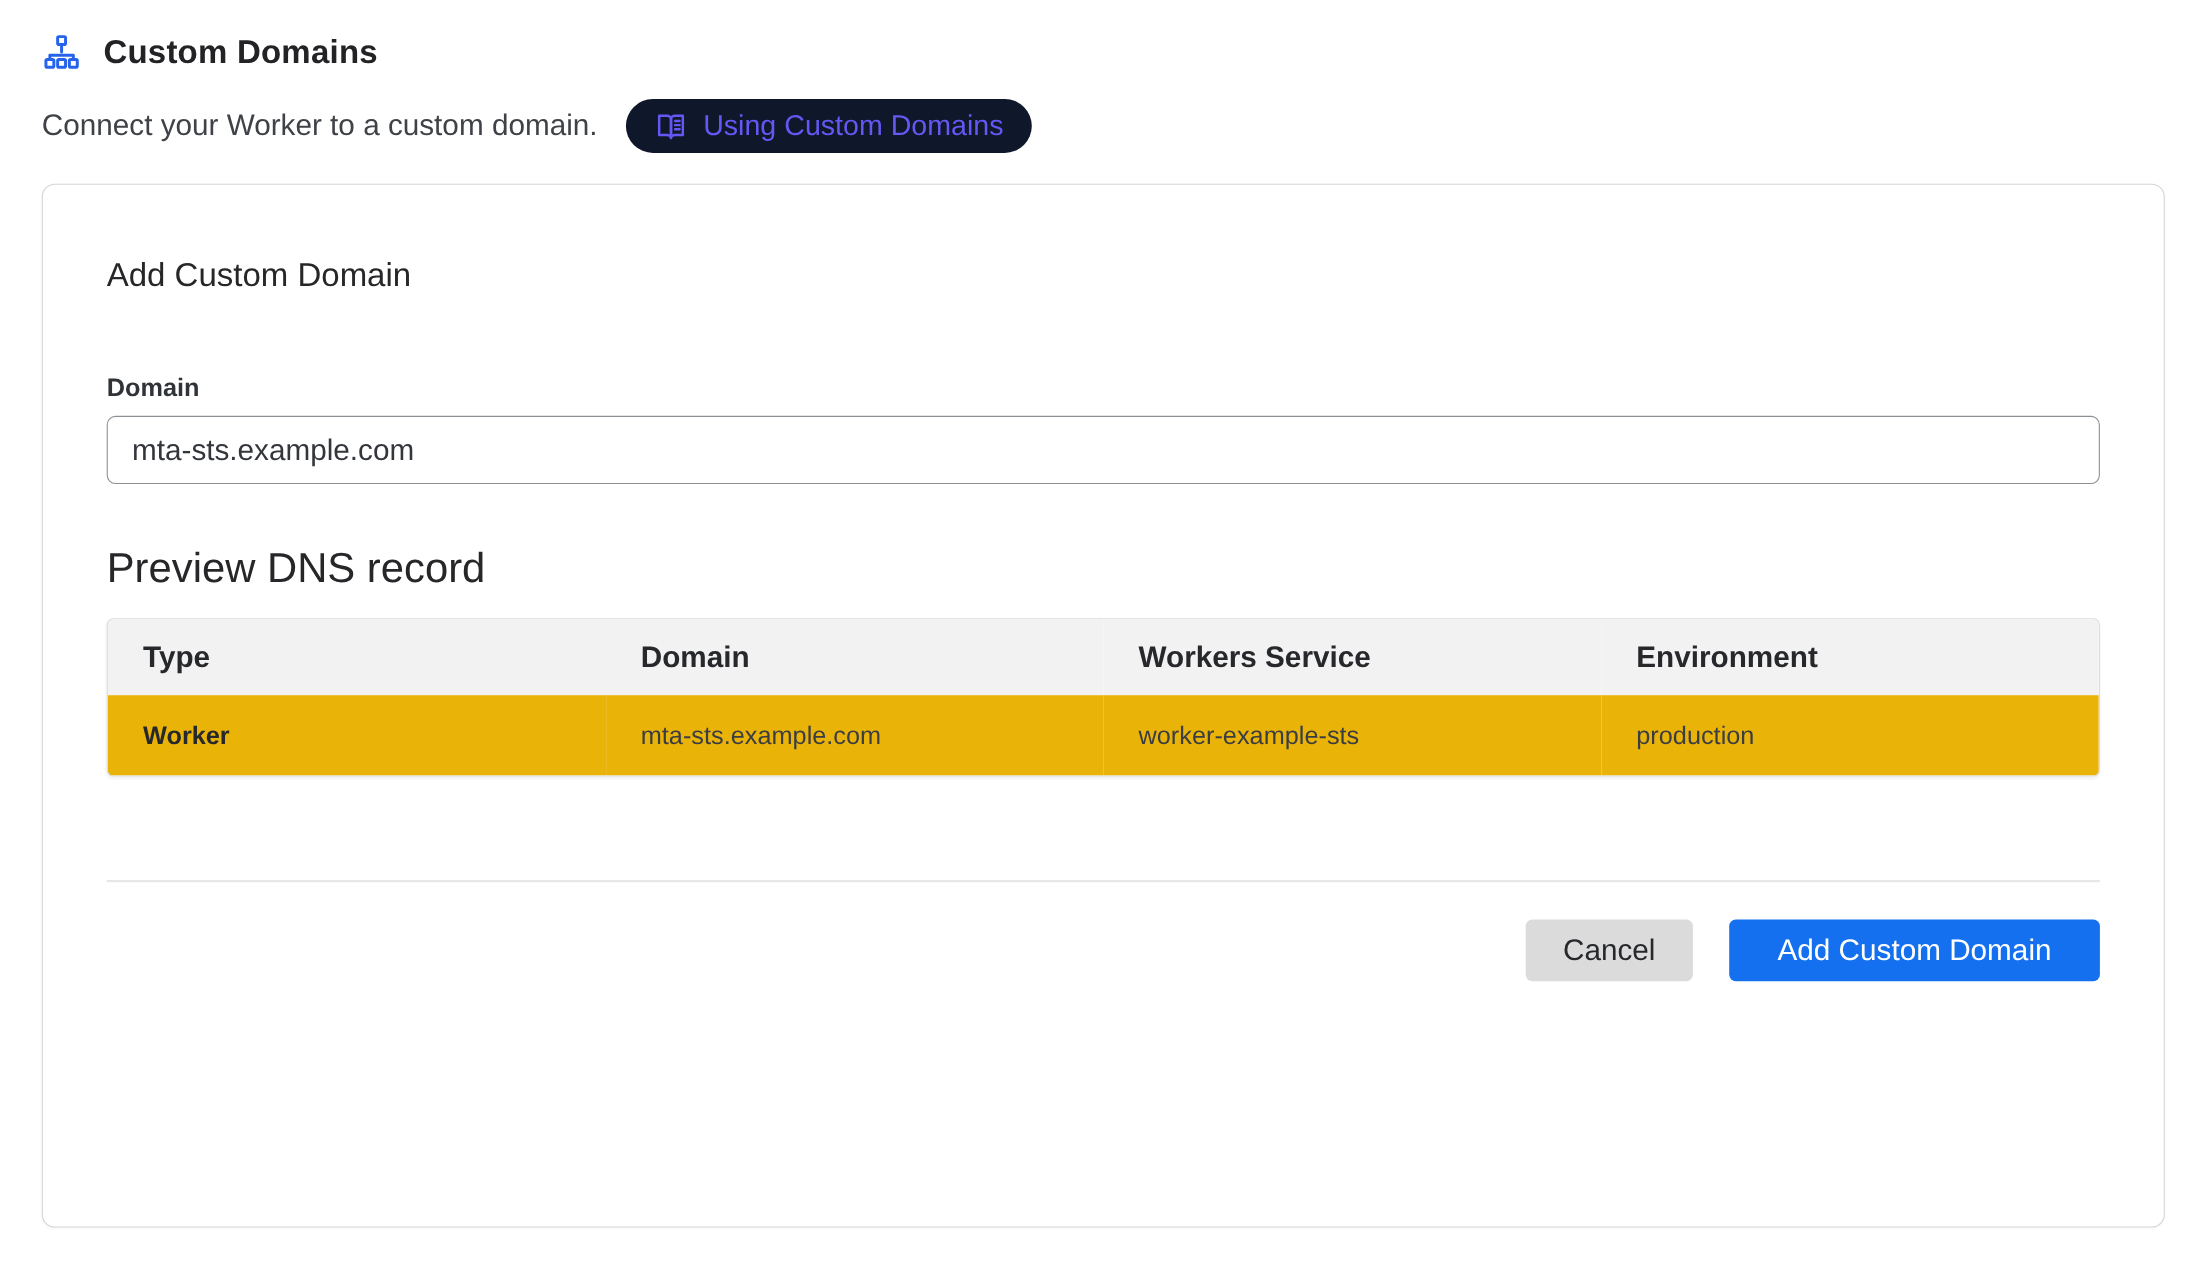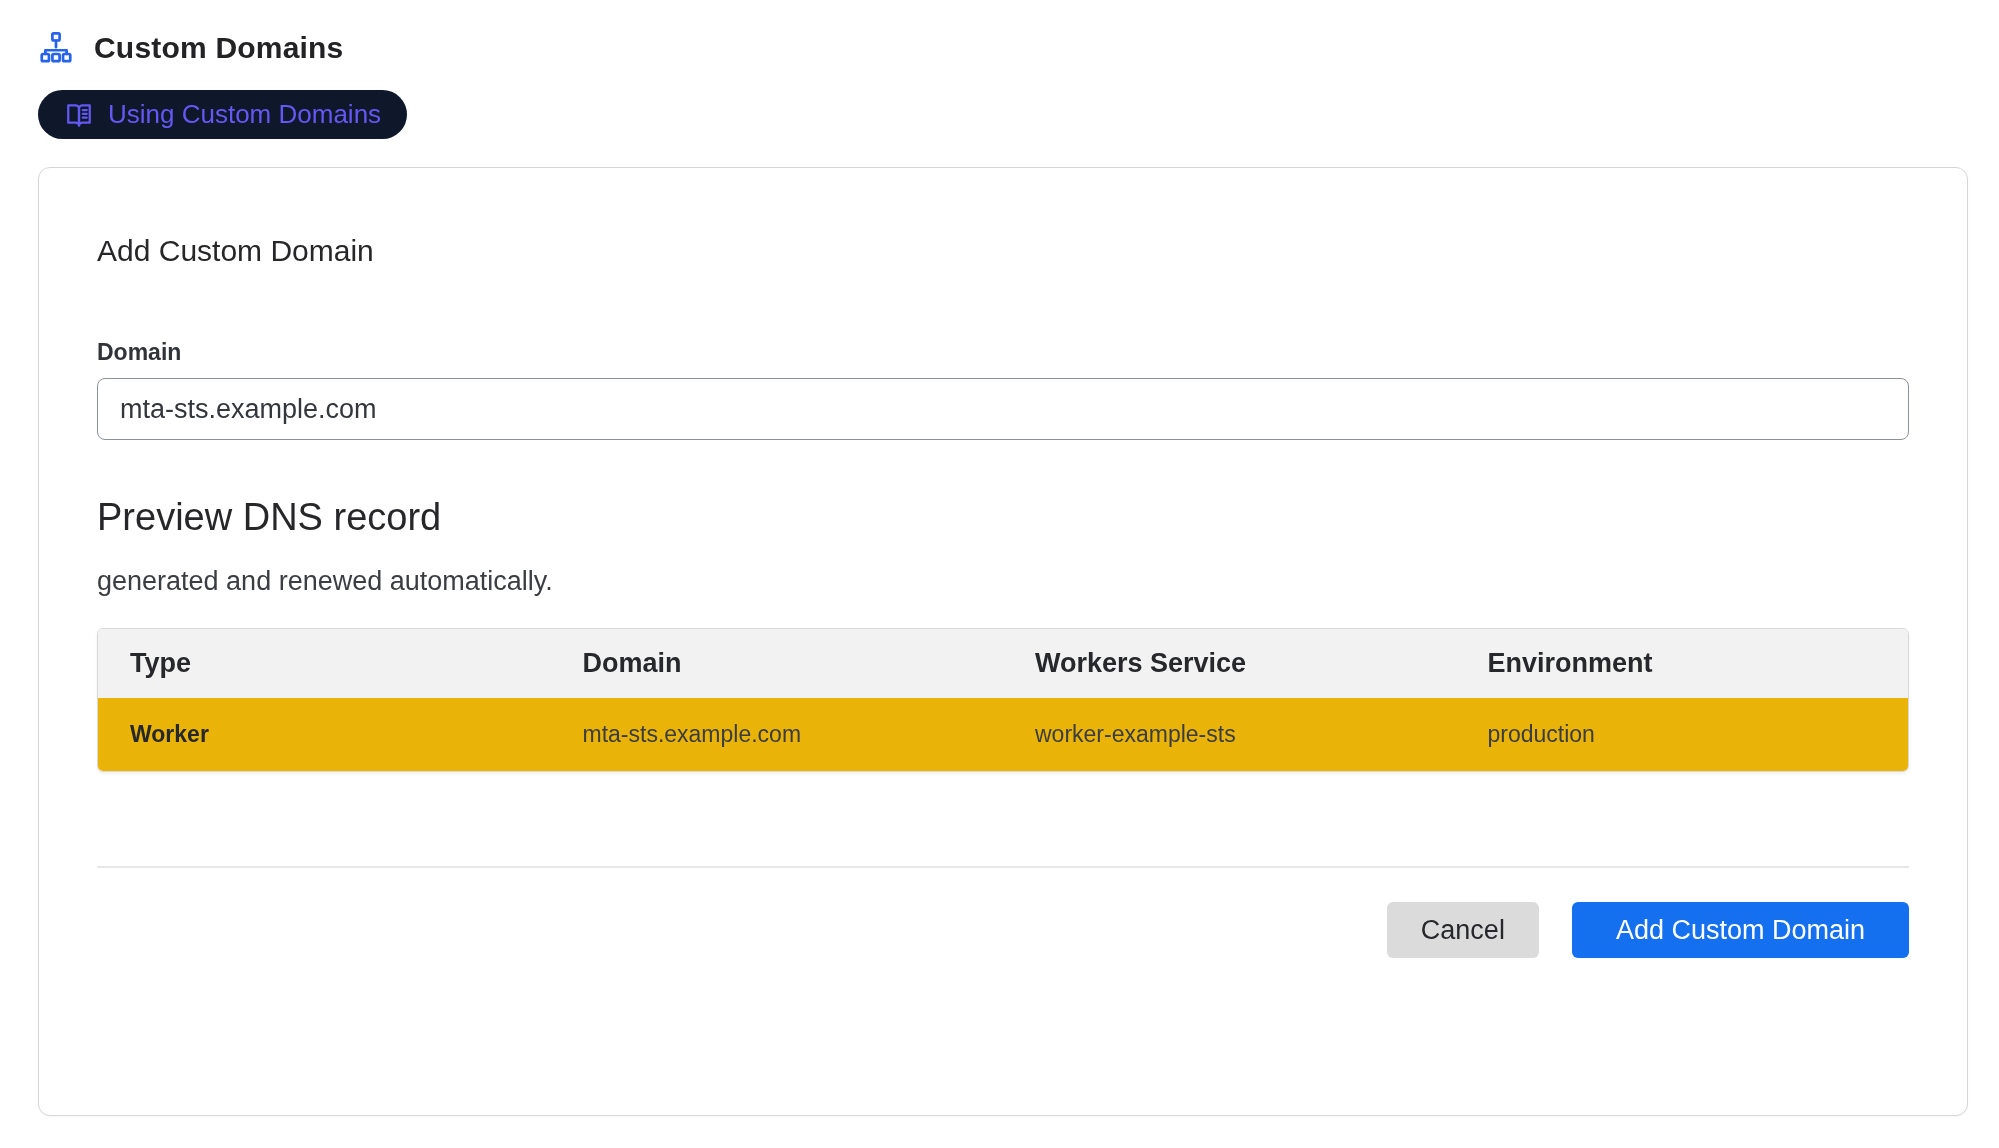--- a/index.html
+++ b/index.html
@@ -65,20 +65,21 @@
       <rect x="9.6" y="2.2" width="4.8" height="4.8" rx="0.8"></rect>
       <path d="M12 7v4.5 M4.9 16v-2.5h14.2V16" stroke-linecap="round"></path>
       <rect x="2.5" y="16" width="4.8" height="4.8" rx="0.8"></rect>
       <rect x="9.6" y="16" width="4.8" height="4.8" rx="0.8"></rect>
       <rect x="16.7" y="16" width="4.8" height="4.8" rx="0.8"></rect>
     </svg>
     <div class="page-title">Custom Domains</div>
   </div>
 
   <div class="subtitle-row">
+    <span class="page-subtitle">Connect your Worker to a custom domain.</span>
     <a class="docs-badge">
       <svg width="30" height="30" viewBox="0 0 24 24" fill="none" stroke="#6358F3" stroke-width="1.8" stroke-linecap="round" stroke-linejoin="round">
         <path d="M12 6.6C12 5.2 10.6 4.2 9.2 4.2H3.4v13.9h5.8c1.4 0 2.8.9 2.8 2.3V6.6z"></path>
         <path d="M12 6.6c0-1.4 1.4-2.4 2.8-2.4h5.8v13.9h-5.8c-1.4 0-2.8.9-2.8 2.3V6.6z"></path>
         <path d="M15 8h3.2 M15 11h3.2 M15 14h3.2"></path>
       </svg>
       <span>Using Custom Domains</span>
     </a>
   </div>
 
@@ -86,21 +87,20 @@
 
     <h2 class="card-heading">Add Custom Domain</h2>
 
 
     <label class="domain-label" for="domain-input">Domain</label>
     <input id="domain-input" class="domain-input" type="text" value="mta-sts.example.com" style="">
 
     <h2 class="preview-heading">Preview DNS record</h2>
 
     <div class="preview-desc">
-      <div>generated and renewed automatically.</div>
     </div>
 
     <table class="dns-table">
       <thead>
         <tr>
           <th>Type</th>
           <th>Domain</th>
           <th>Workers Service</th>
           <th>Environment</th>
         </tr>

